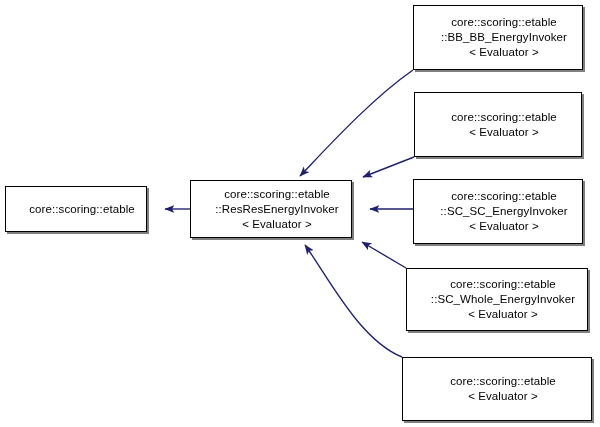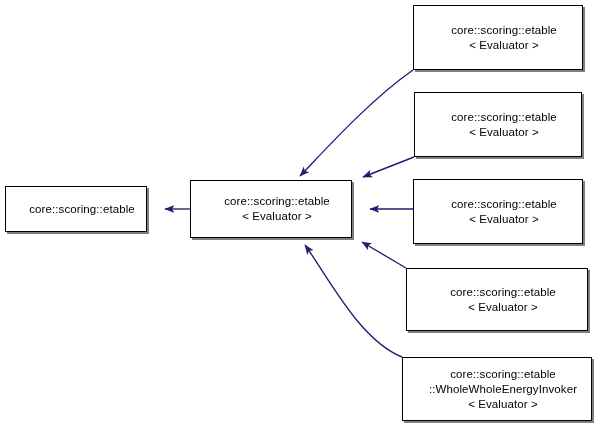--- a/index.html
+++ b/index.html
@@ -70,42 +70,45 @@
       <path d="M 402,357 C 360,340 330,280 305,245"></path>
     </g>
   </svg>
 
   <div class="node two-line" style="left: 5px; top: 186px; width: 142px; height: 46px; background: rgb(255, 255, 255); border-color: rgb(0, 0, 0); color: rgb(0, 0, 0); box-shadow: rgb(128, 128, 128) 2px 2px 0px 0px;">
     <span class="nline">core::scoring::etable</span>
   </div>
 
   <div class="node" style="left: 190px; top: 180px; width: 162px; height: 58px; background: rgb(255, 255, 255); border-color: rgb(0, 0, 0); color: rgb(0, 0, 0); box-shadow: rgb(128, 128, 128) 2px 2px 0px 0px;">
     <span class="nline">core::scoring::etable</span>
+    <span class="nline">::ResResEnergyInvoker</span>
     <span class="nline">&lt; Evaluator &gt;</span>
   </div>
 
   <div class="node" style="left: 413px; top: 5px; width: 170px; height: 65px; background: rgb(255, 255, 255); border-color: rgb(0, 0, 0); color: rgb(0, 0, 0); box-shadow: rgb(128, 128, 128) 2px 2px 0px 0px;">
     <span class="nline">core::scoring::etable</span>
+    <span class="nline">::BB_BB_EnergyInvoker</span>
     <span class="nline">&lt; Evaluator &gt;</span>
   </div>
 
   <div class="node" style="left: 414px; top: 92px; width: 168px; height: 65px; background: rgb(255, 255, 255); border-color: rgb(0, 0, 0); color: rgb(0, 0, 0); box-shadow: rgb(128, 128, 128) 2px 2px 0px 0px;">
     <span class="nline">core::scoring::etable</span>
     <span class="nline">&lt; Evaluator &gt;</span>
   </div>
 
   <div class="node" style="left: 413px; top: 179px; width: 170px; height: 65px; background: rgb(255, 255, 255); border-color: rgb(0, 0, 0); color: rgb(0, 0, 0); box-shadow: rgb(128, 128, 128) 2px 2px 0px 0px;">
     <span class="nline">core::scoring::etable</span>
+    <span class="nline">::SC_SC_EnergyInvoker</span>
     <span class="nline">&lt; Evaluator &gt;</span>
   </div>
 
   <div class="node" style="left: 406px; top: 268px; width: 182px; height: 63px; background: rgb(255, 255, 255); border-color: rgb(0, 0, 0); color: rgb(0, 0, 0); box-shadow: rgb(128, 128, 128) 2px 2px 0px 0px;">
     <span class="nline">core::scoring::etable</span>
+    <span class="nline">::SC_Whole_EnergyInvoker</span>
     <span class="nline">&lt; Evaluator &gt;</span>
   </div>
 
   <div class="node" style="left: 402px; top: 357px; width: 190px; height: 64px; background: rgb(255, 255, 255); border-color: rgb(0, 0, 0); color: rgb(0, 0, 0); box-shadow: rgb(128, 128, 128) 2px 2px 0px 0px;">
     <span class="nline">core::scoring::etable</span>
-    <span class="nline">::WholeWholeEnergyInvoker</span>
     <span class="nline">&lt; Evaluator &gt;</span>
   </div>
 
 </div>
 
 </body></html>

